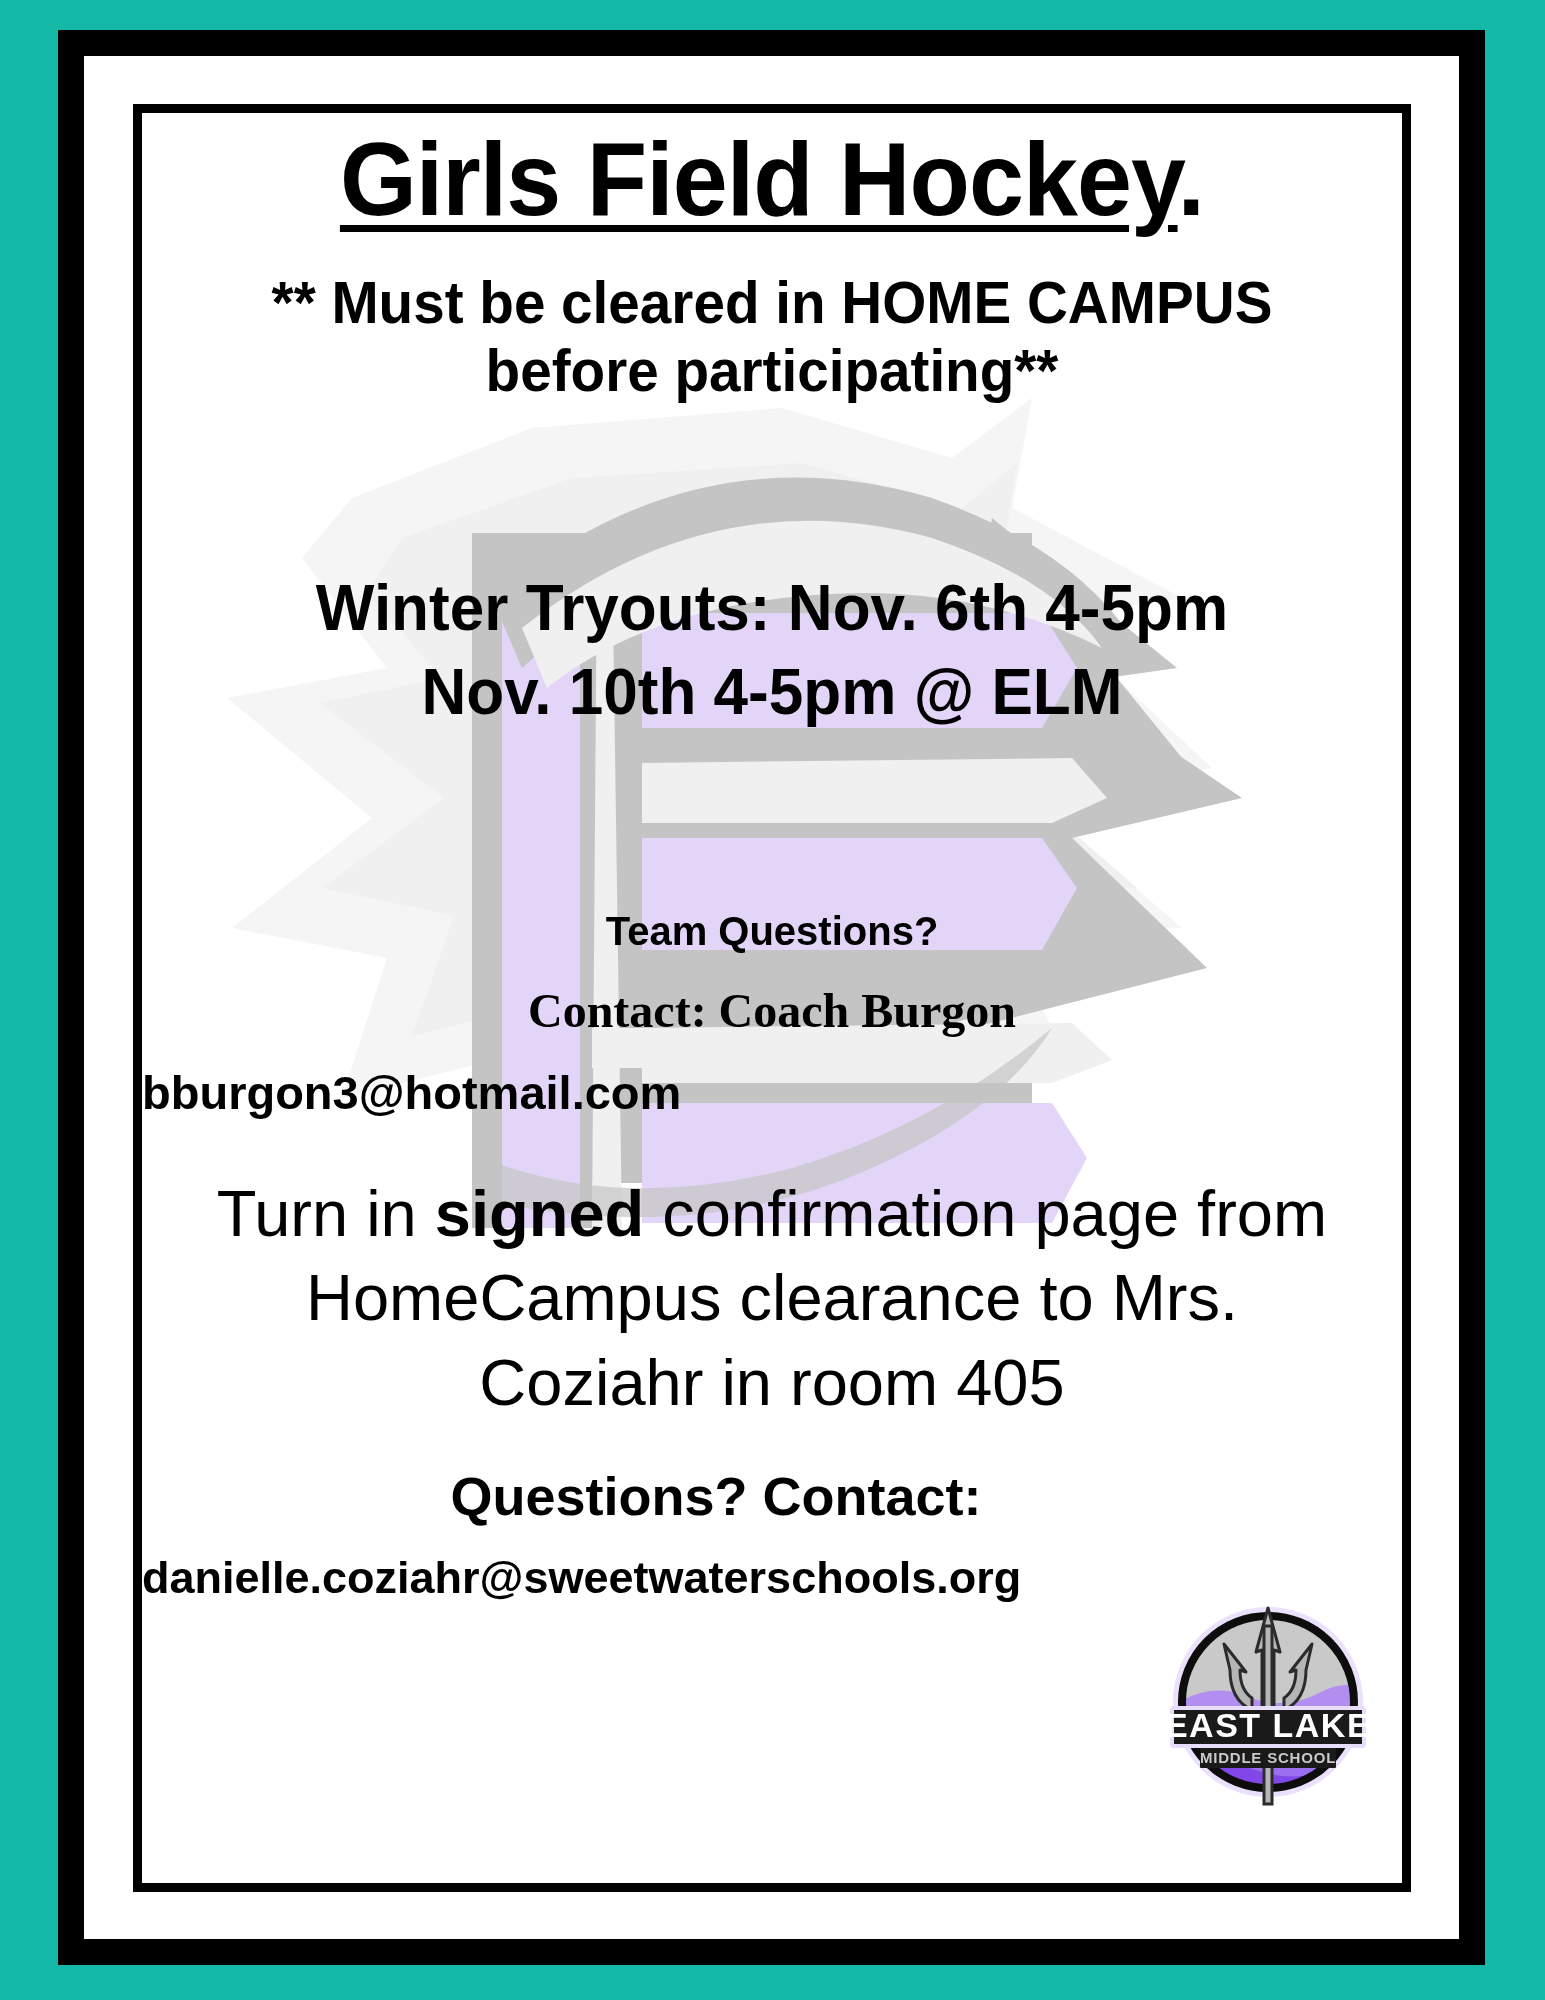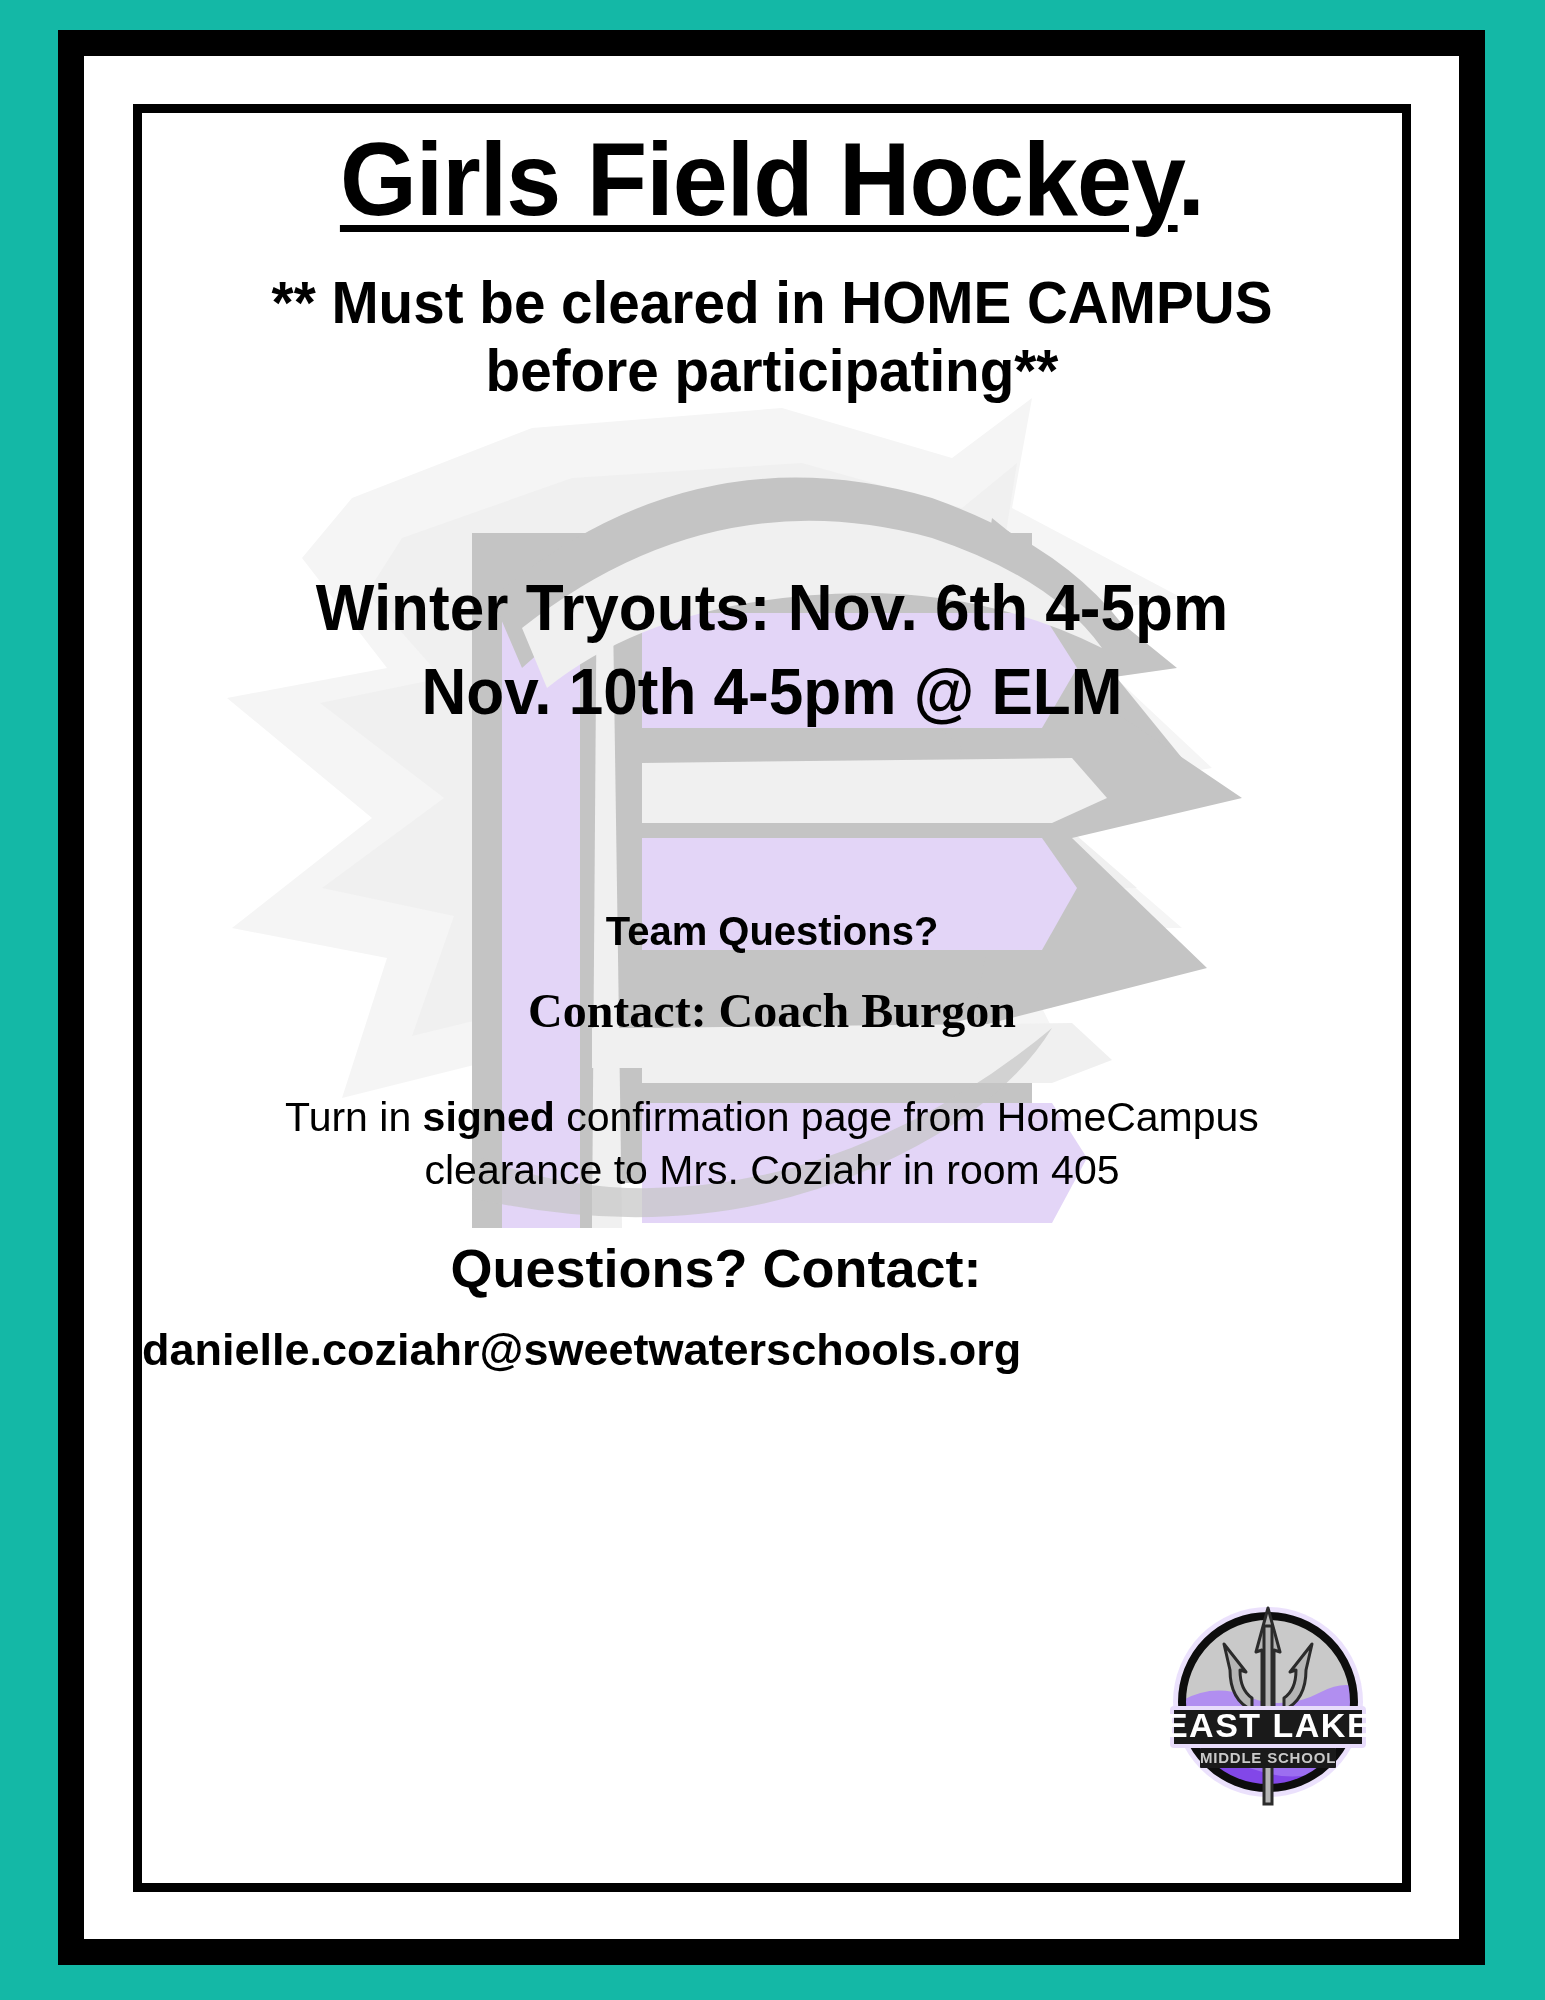--- a/index.html
+++ b/index.html
@@ -146,21 +146,21 @@
     font-size: 47px;
     line-height: 1.0;
     color: #000;
     margin: 34px 0 0 0;
   }
 
   .turnin {
     text-align: center;
     font-family: "Liberation Sans Narrow", "Liberation Sans", sans-serif;
     font-weight: 400;
-    font-size: 41px;
+    font-size: 65px;
     line-height: 1.30;
     color: #000;
     margin: 56px 52px 0 52px;
   }
   .turnin b { font-weight: bold; }
 
   .questions {
     text-align: center;
     font-family: "Liberation Sans Narrow", "Liberation Sans", sans-serif;
     font-weight: bold;
@@ -260,20 +260,21 @@
 
       <div class="tryouts">
         <div>Winter Tryouts: Nov. 6th 4-5pm</div>
         <div>Nov. 10th 4-5pm @ ELM</div>
       </div>
 
       <div class="team-q">Team Questions?</div>
 
       <div class="coach">Contact: Coach Burgon</div>
 
+      <div class="coach-email">bburgon3@hotmail.com</div>
 
       <div class="turnin"><span>Turn in </span><b>signed</b><span> confirmation page from HomeCampus clearance to Mrs. Coziahr in room 405</span></div>
 
       <div class="questions">Questions? Contact:</div>
 
       <div class="final-email">danielle.coziahr@sweetwaterschools.org</div>
 
     </div>
 
     <div class="school-logo">

